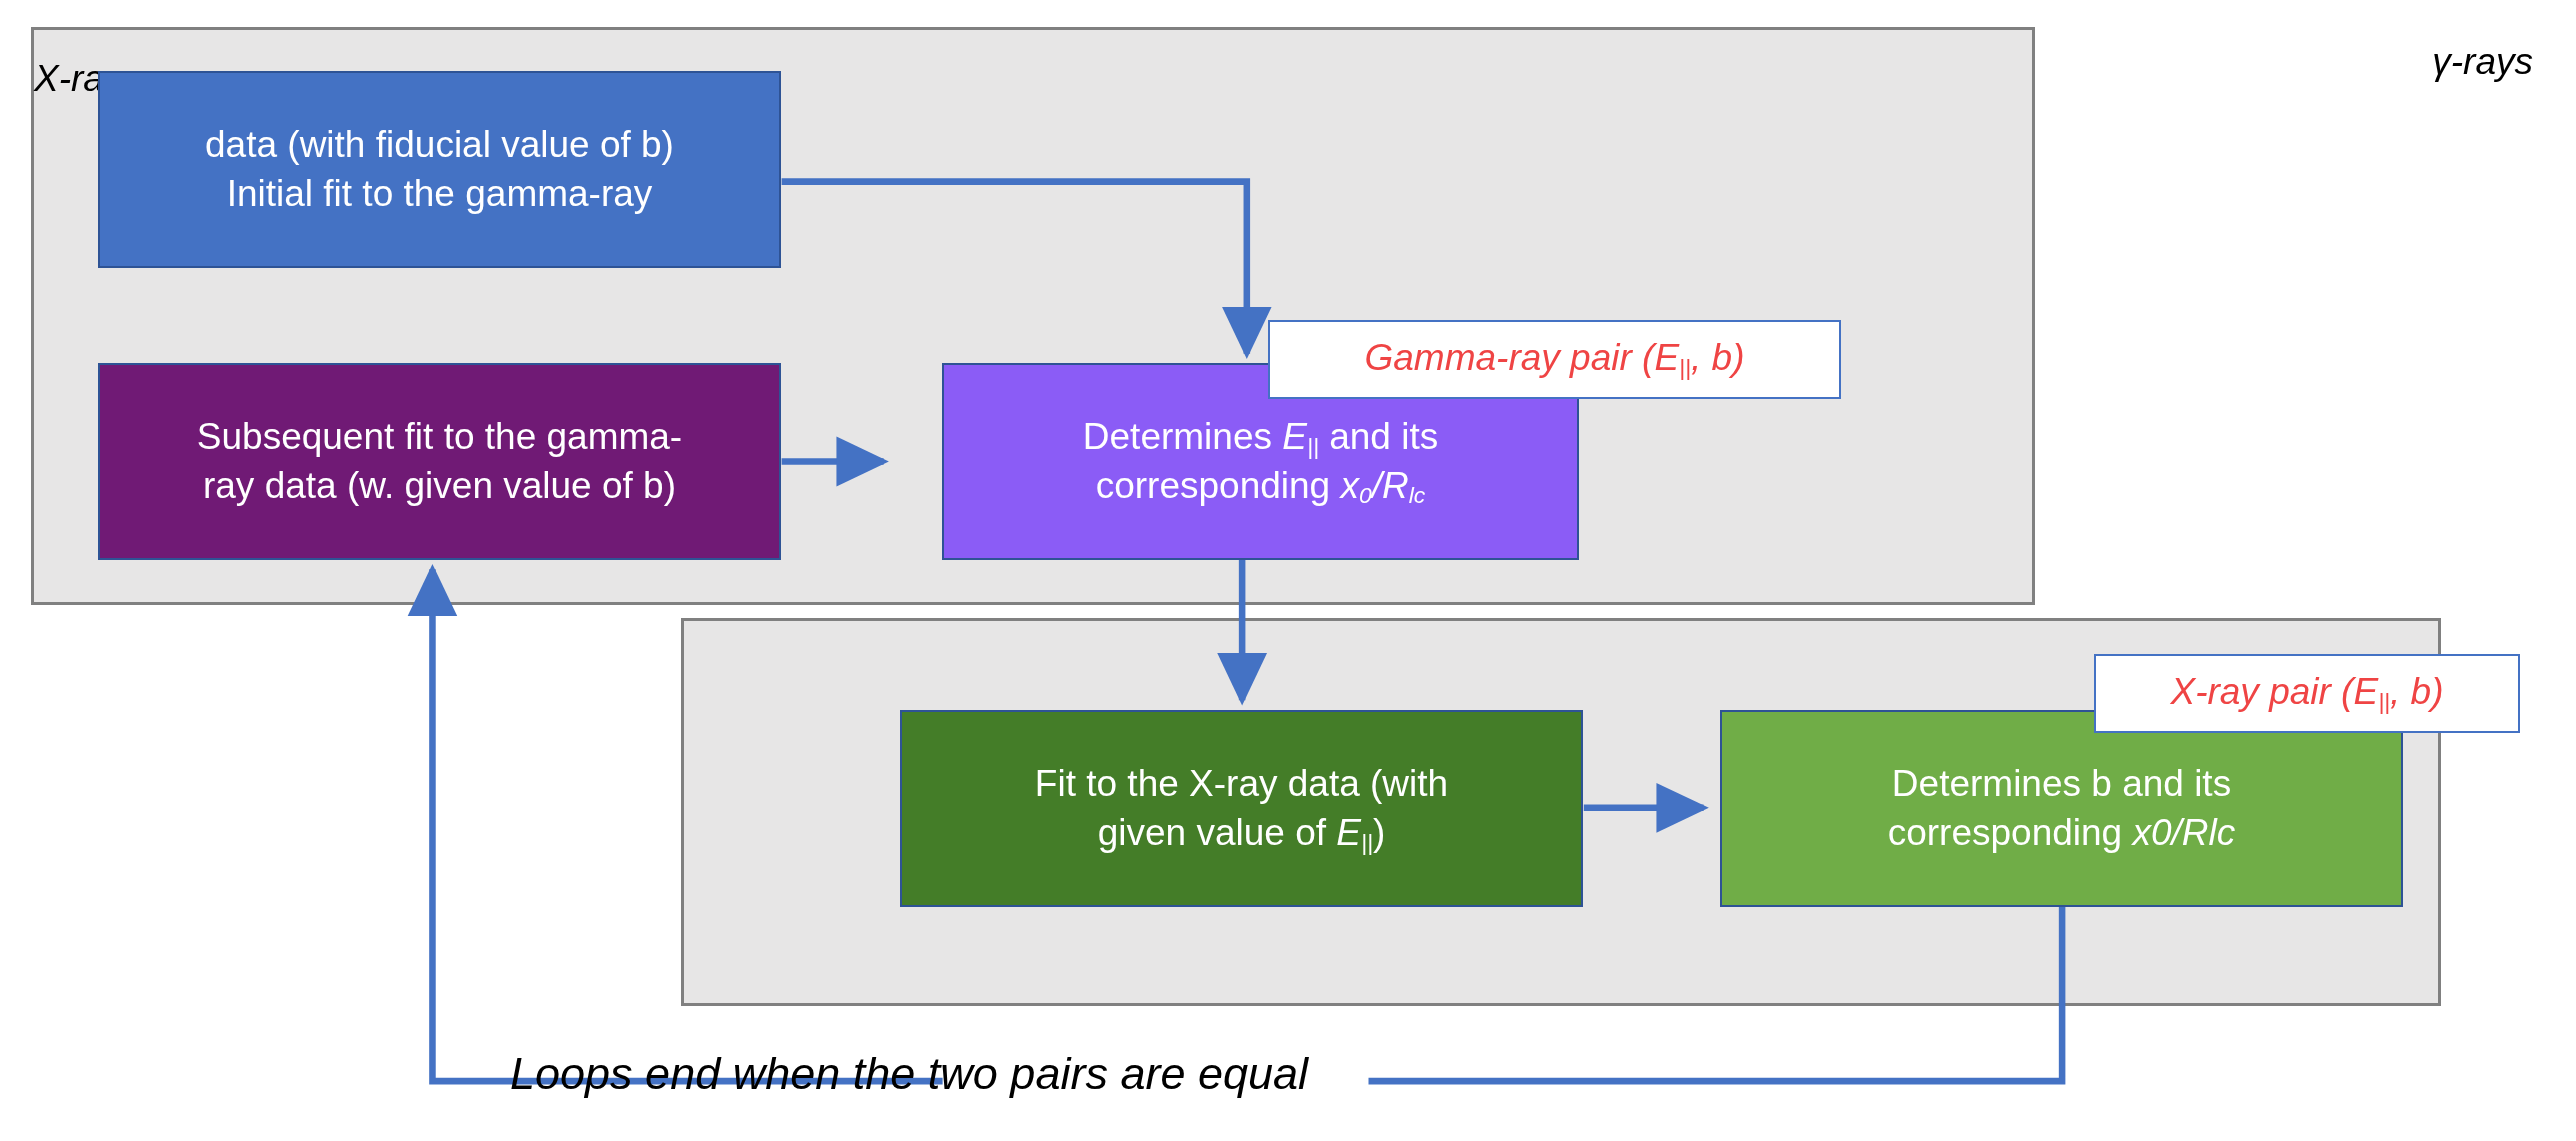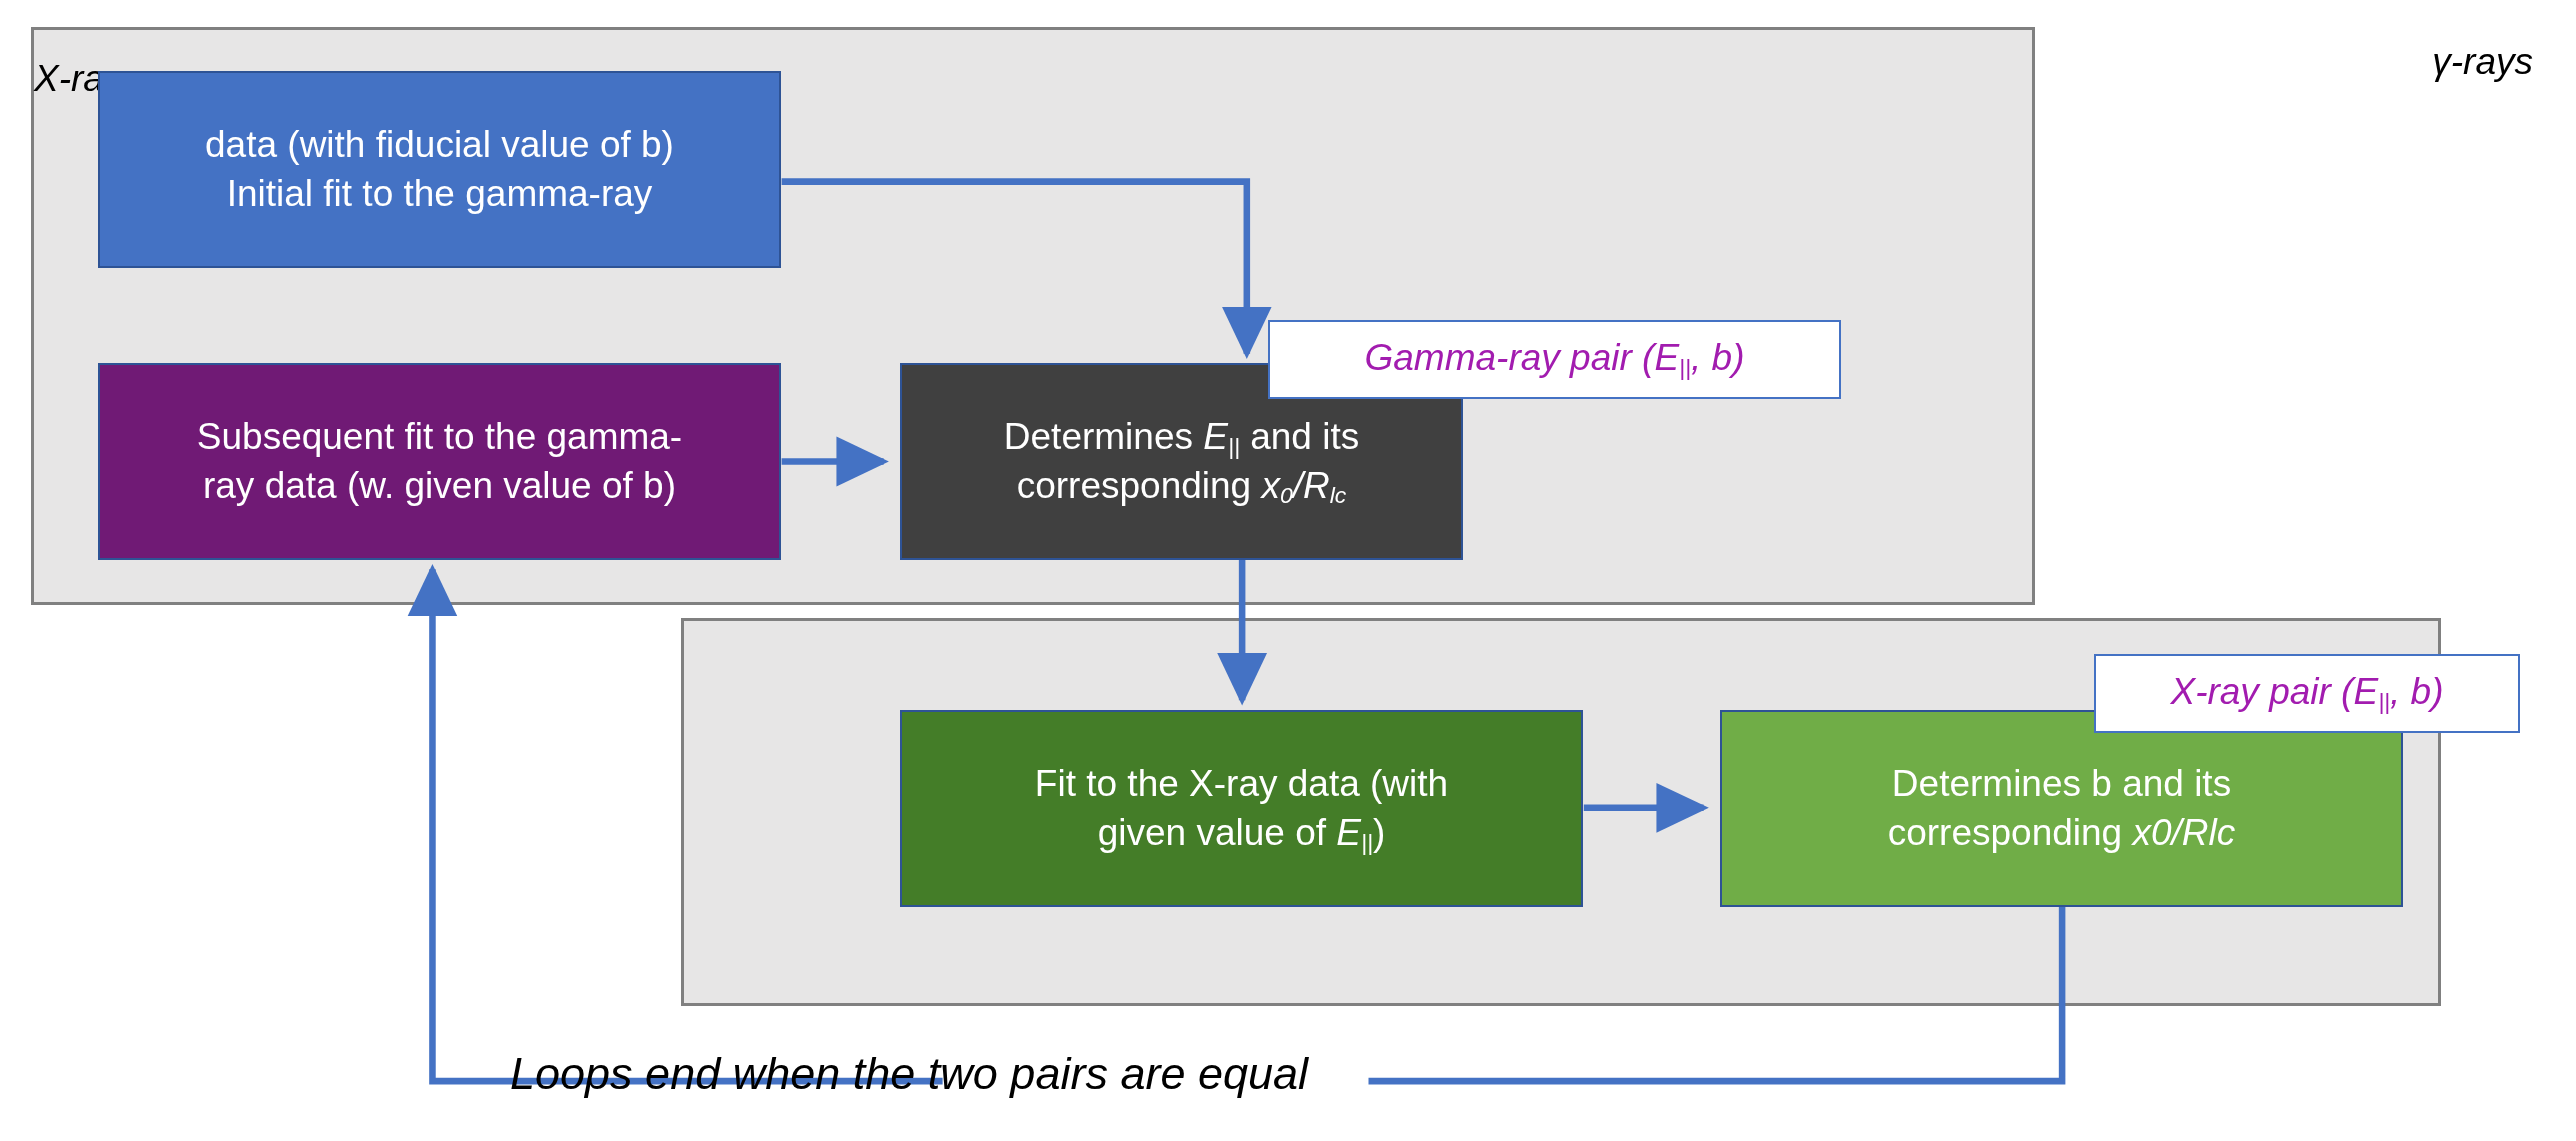--- a/index.html
+++ b/index.html
@@ -72,22 +72,22 @@
 
   #node-initial-fit {
     left: 98px;  top: 71px;  width: 683px; height: 197px;
     background: #4472c4;
   }
   #node-subsequent-fit {
     left: 98px;  top: 363px; width: 683px; height: 197px;
     background: #701a75;
   }
   #node-determines-epar {
-    left: 900px;  top: 363px; width: 563px; height: 197px;
-    background: #404040;
+    left: 942px;  top: 363px; width: 637px; height: 197px;
+    background: #8b5cf6;
   }
   #node-fit-xray {
     left: 900px;  top: 710px; width: 683px; height: 197px;
     background: #4a7c2b;
     background: #447d28;
   }
   #node-determines-b {
     left: 1720px; top: 710px; width: 683px; height: 197px;
     background: #70ad47;
   }
@@ -96,21 +96,21 @@
   .callout {
     position: absolute;
     background: #ffffff;
     border: 2.8px solid #4472c4;
     box-sizing: border-box;
     display: flex;
     align-items: center;
     justify-content: center;
     font-style: italic;
     font-size: 37px;
-    color: #a21caf;
+    color: #ef4444;
     white-space: nowrap;
     padding: 0 20.6px;
   }
   #callout-gamma-pair {
     left: 1268px; top: 320px; width: 573px; height: 79px;
   }
   #callout-xray-pair {
     left: 2094px; top: 654px; width: 426px; height: 79px;
   }
 

